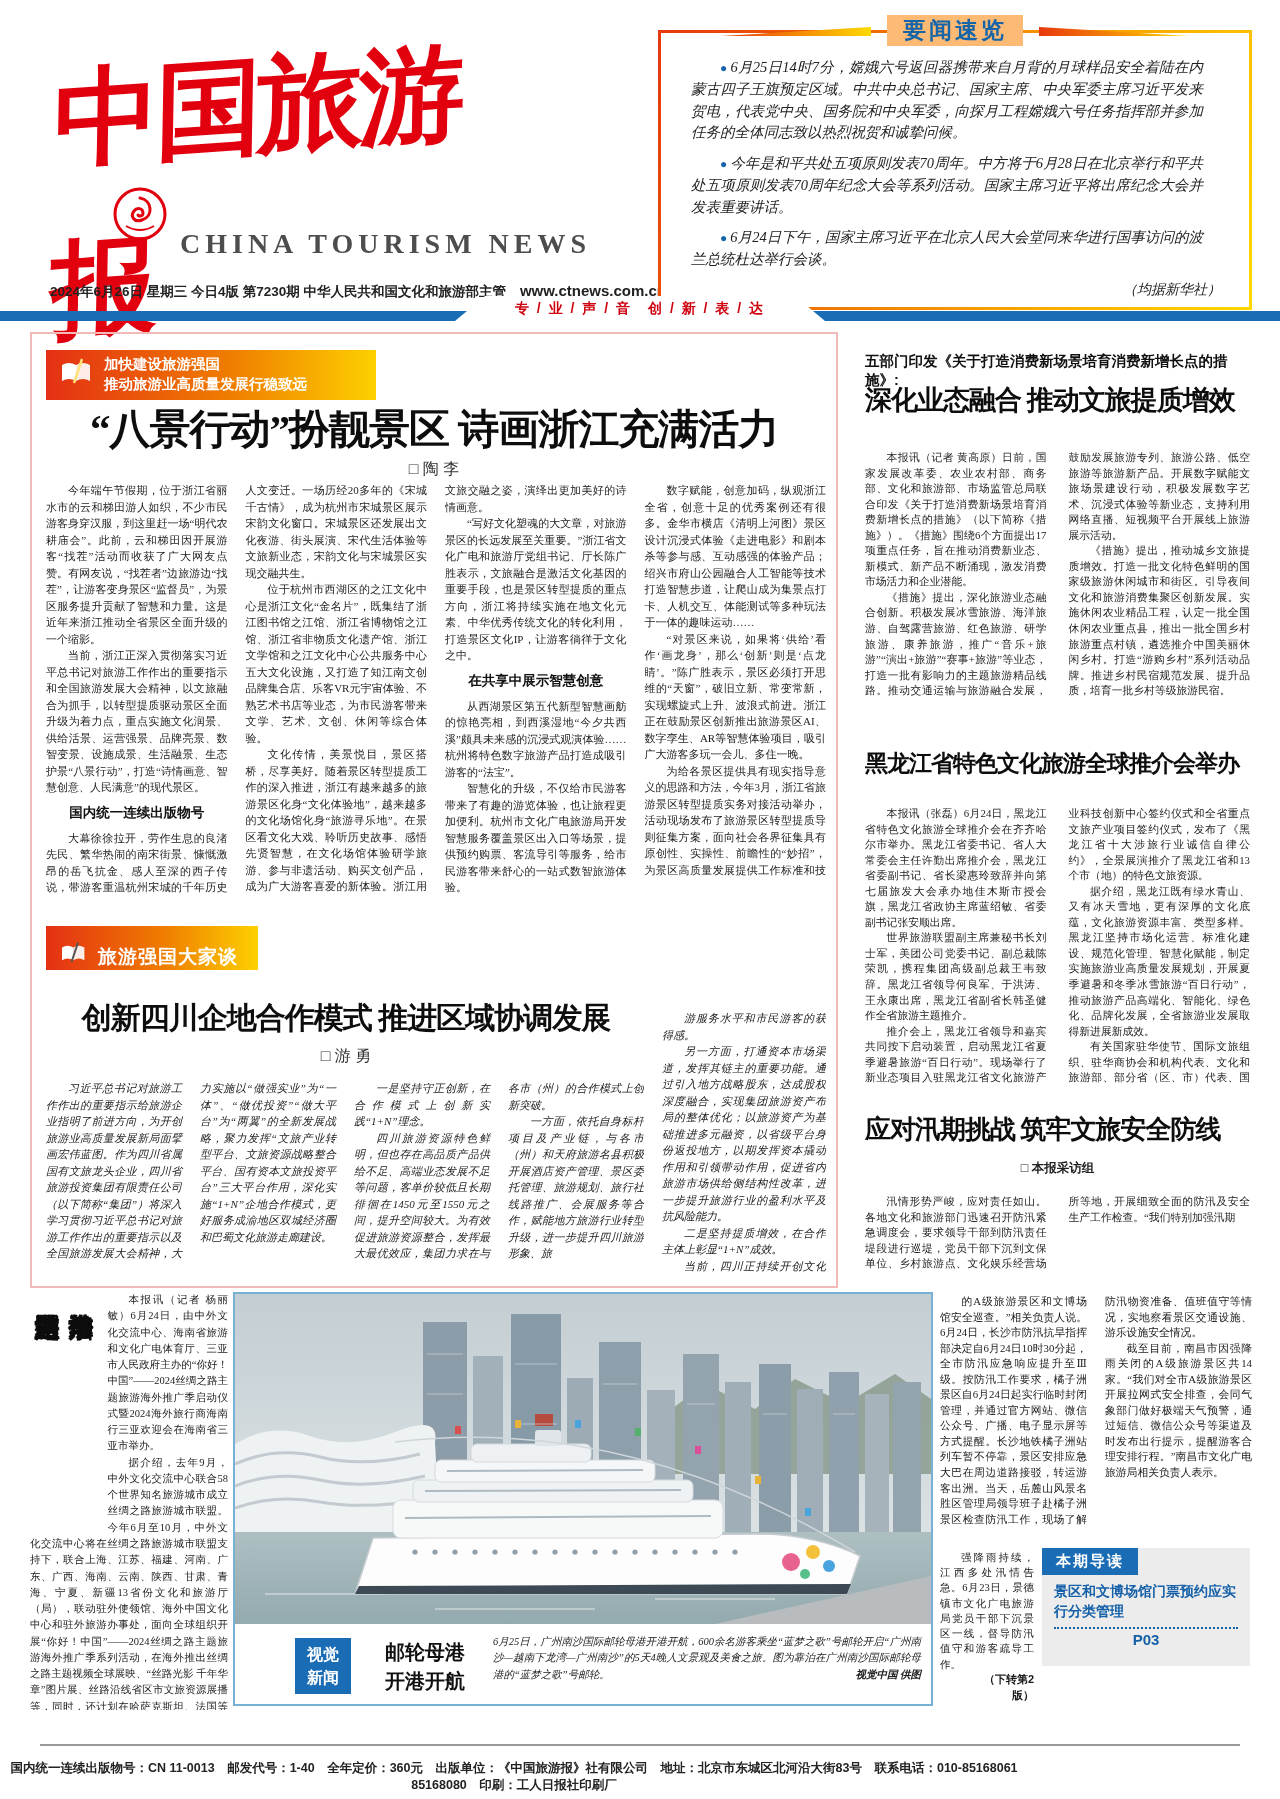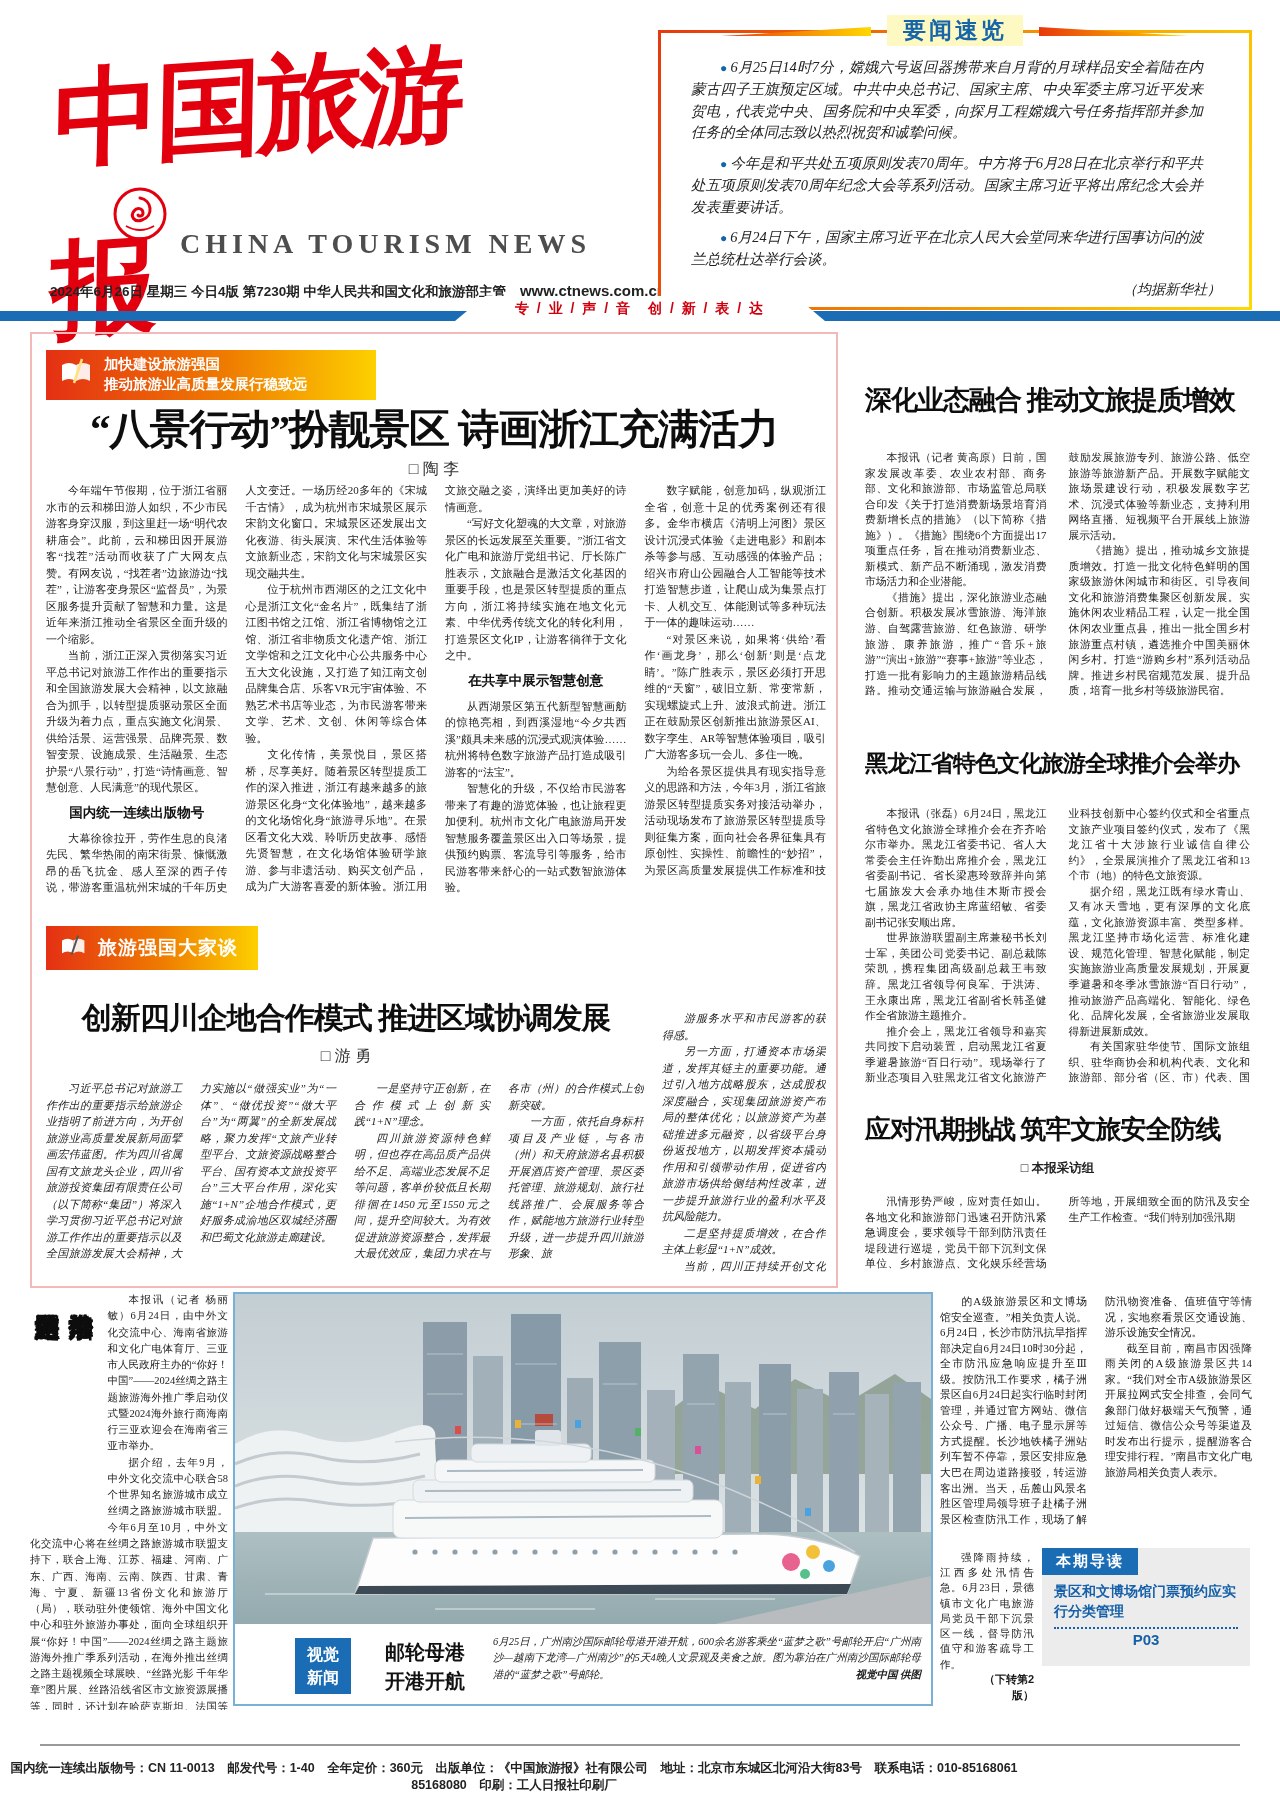--- a/index.html
+++ b/index.html
@@ -15,21 +15,21 @@
   .emblem { left:112px; top:186px; }
   .logo-en { left:180px; top:228px; font-size:28px; font-weight:bold; color:#4d4d4d; letter-spacing:5px;
              font-family:"Liberation Serif",serif; }
   .dateline { left:50px; top:282px; font-size:13.5px; font-weight:bold; color:#222;
               font-family:"Liberation Sans",sans-serif; }
   .dateline .site { margin-left:10px; font-size:15px; }
 
   
   .brief { left:658px; top:30px; width:594px; height:280px; border:3px solid transparent;
            border-image:linear-gradient(110deg,#e8380d,#f08300 45%,#ffd800) 1; background:#fff; }
-  .brief-title { position:absolute; top:-18px; left:50%; transform:translateX(-50%); background:#fef9c3;
+  .brief-title { position:absolute; top:-18px; left:50%; transform:translateX(-50%); background:#fdba74;
                  padding:0 16px; font-size:23px; font-weight:bold; color:#1565a8; letter-spacing:3px; white-space:nowrap; }
   .brief-wing { position:absolute; top:-6px; width:150px; height:9px;
                 background:linear-gradient(90deg,#e8380d,#ffd800); }
   .brief-wing.l { left:60px; clip-path:polygon(0 100%,100% 0,100% 100%); }
   .brief-wing.r { right:60px; clip-path:polygon(0 0,100% 100%,0 100%); }
   .brief-body { padding:24px 46px 6px 30px; font-size:14.5px; font-style:italic; line-height:1.5;
                 color:#222; text-align:justify; height:250px; overflow:hidden; }
   .brief-body p { text-indent:2em; margin-bottom:9px; }
   .brief-body p::before { content:"●"; color:#1565a8; font-style:normal; margin-right:3px; font-size:12px; }
   .brief-src { position:absolute; right:28px; bottom:8px; font-size:14px; font-style:italic; color:#222; background:#fff; padding-left:6px; }
@@ -40,21 +40,21 @@
                   clip-path:polygon(30px 0,340px 0,370px 100%,0 100%); text-align:center; line-height:24px;
                   font-size:14px; font-weight:bold; color:#cf000e; letter-spacing:2px;
                   font-family:"Liberation Sans",sans-serif; }
 
   
   .mainbox { left:30px; top:332px; width:808px; height:956px; border:2px solid #f2b9b9; }
   .kicker { position:absolute; display:flex; align-items:center; gap:10px; padding:0 14px;
             background:linear-gradient(90deg,#e43014,#ef7c00 55%,#fdd000); color:#fff; font-weight:bold;
             font-family:"Liberation Sans",sans-serif; }
   .kicker1 { left:14px; top:16px; width:330px; height:50px; font-size:14.5px; line-height:1.35; }
-  .kicker2 { left:14px; top:592px; width:212px; height:44px; font-size:19px; letter-spacing:1px; }
+  .kicker2 { left:14px; top:592px; width:212px; height:44px; font-size:19px; letter-spacing:1px;align-items:flex-end; }
   .headline1 { position:absolute; left:0; top:68px; width:100%; text-align:center; font-size:41px;
                font-weight:bold; color:#0d0d0d; white-space:nowrap; letter-spacing:-1px; }
   .byline { position:absolute; text-align:center; font-size:16px; color:#333; font-family:Liberation Sans, sans-serif; }
   .byline1 { left:0; top:125px; width:100%; }
   .headline2 { position:absolute; left:14px; top:664px; width:600px; text-align:center; font-size:30px;
                font-weight:bold; color:#0d0d0d; white-space:nowrap; letter-spacing:-1px; }
   .byline2 { left:14px; top:712px; width:600px; }
   .cols { column-gap:18px; font-size:11px; line-height:1.5; text-align:justify; color:#1c1c1c; overflow:hidden; column-fill:auto; }
   .cols p { text-indent:2em; }
   .cols h4 { font-size:13.5px; text-align:center; margin:7px 0; color:#111; font-family:"Liberation Sans",sans-serif; }
@@ -206,20 +206,21 @@
         <p>一方面，依托自身标杆项目及产业链，与各市（州）和天府旅游名县积极开展酒店资产管理、景区委托管理、旅游规划、旅行社线路推广、会展服务等合作，赋能地方旅游行业转型升级，进一步提升四川旅游形象、旅</p>
       </div>
     <div class="body2side">
         <p>游服务水平和市民游客的获得感。</p>
         <p>另一方面，打通资本市场渠道，发挥其链主的重要功能。通过引入地方战略股东，达成股权深度融合，实现集团旅游资产布局的整体优化；以旅游资产为基础推进多元融资，以省级平台身份返投地方，以期发挥资本撬动作用和引领带动作用，促进省内旅游市场供给侧结构性改革，进一步提升旅游行业的盈利水平及抗风险能力。</p>
         <p>二是坚持提质增效，在合作主体上彰显“1+N”成效。</p>
         <p>当前，四川正持续开创文化强省、旅游强省建设新局面，但省内仍存在旅游发展不平衡不充分、文旅融合不够深入、区域协同不足等问题。</p>
       </div>
   </div>
 
+  <div class="abs r-kicker">五部门印发《关于打造消费新场景培育消费新增长点的措施》:</div>
   <div class="abs r-head">深化业态融合 推动文旅提质增效</div>
   <div class="abs r-body rb1">
       <p>本报讯（记者 黄高原）日前，国家发展改革委、农业农村部、商务部、文化和旅游部、市场监管总局联合印发《关于打造消费新场景培育消费新增长点的措施》（以下简称《措施》）。《措施》围绕6个方面提出17项重点任务，旨在推动消费新业态、新模式、新产品不断涌现，激发消费市场活力和企业潜能。</p>
       <p>《措施》提出，深化旅游业态融合创新。积极发展冰雪旅游、海洋旅游、自驾露营旅游、红色旅游、研学旅游、康养旅游，推广“音乐+旅游”“演出+旅游”“赛事+旅游”等业态，打造一批有影响力的主题旅游精品线路。推动交通运输与旅游融合发展，鼓励发展旅游专列、旅游公路、低空旅游等旅游新产品。开展数字赋能文旅场景建设行动，积极发展数字艺术、沉浸式体验等新业态，支持利用网络直播、短视频平台开展线上旅游展示活动。</p>
       <p>《措施》提出，推动城乡文旅提质增效。打造一批文化特色鲜明的国家级旅游休闲城市和街区。引导夜间文化和旅游消费集聚区创新发展。实施休闲农业精品工程，认定一批全国休闲农业重点县，推出一批全国乡村旅游重点村镇，遴选推介中国美丽休闲乡村。打造“游购乡村”系列活动品牌。推进乡村民宿规范发展、提升品质，培育一批乡村等级旅游民宿。</p>
     </div>
 
   <div class="abs r-head rh2">黑龙江省特色文化旅游全球推介会举办</div>
   <div class="abs r-body rb2">
       <p>本报讯（张磊）6月24日，黑龙江省特色文化旅游全球推介会在齐齐哈尔市举办。黑龙江省委书记、省人大常委会主任许勤出席推介会，黑龙江省委副书记、省长梁惠玲致辞并向第七届旅发大会承办地佳木斯市授会旗，黑龙江省政协主席蓝绍敏、省委副书记张安顺出席。</p>

